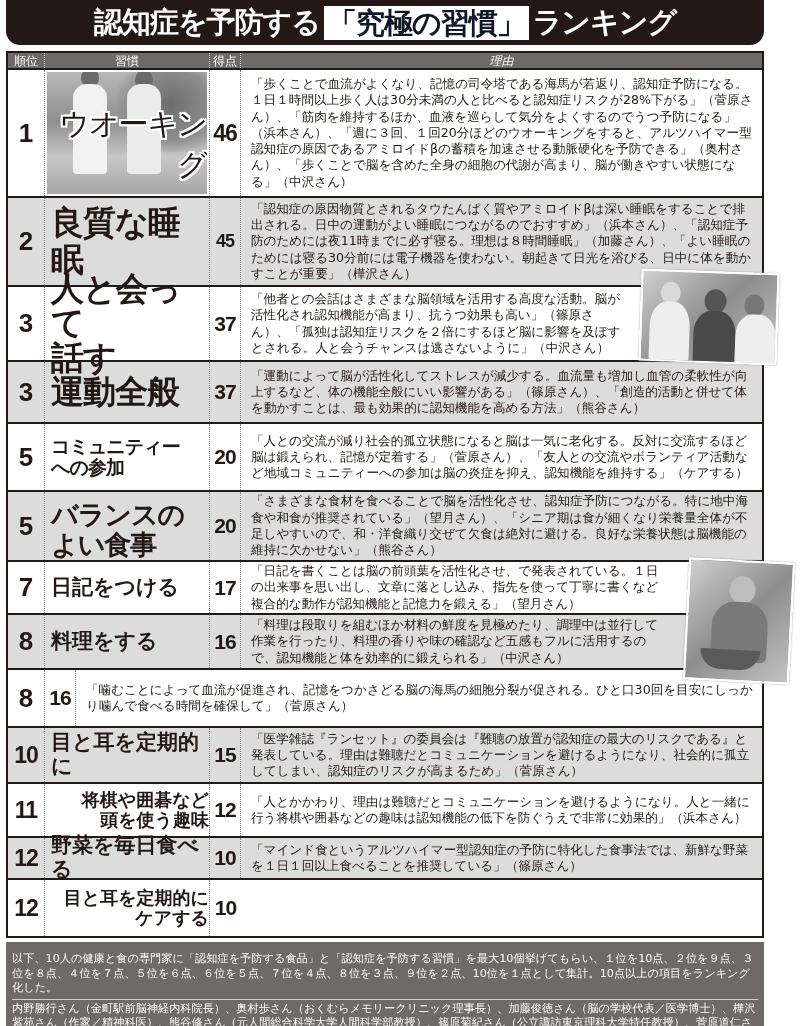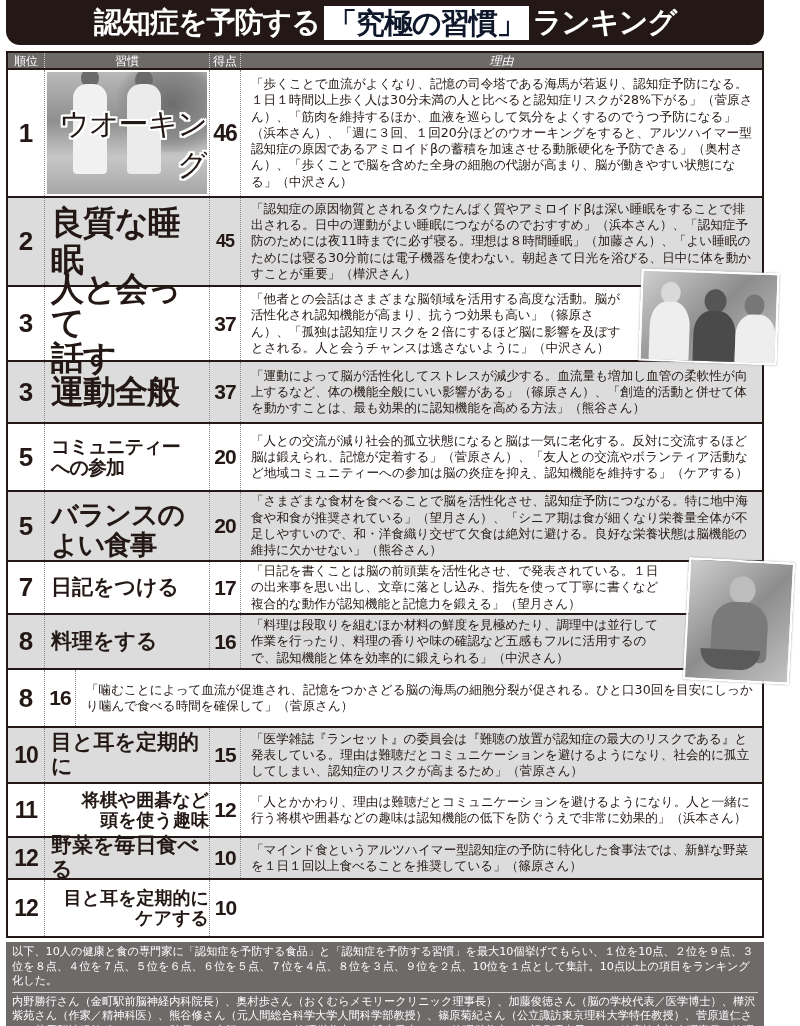--- a/index.html
+++ b/index.html
@@ -69,21 +69,21 @@
     overflow: hidden;
   }
   .side-photo.chat { left: 640px; top: 271px; width: 138px; height: 92px; transform: rotate(2deg); }
   .side-photo.cook { left: 686px; top: 560px; width: 106px; height: 122px; transform: rotate(3deg); }
   .side-photo .fig { position:absolute; border-radius: 40% 40% 10% 10%; background:#eeeeee; }
   .side-photo .fh { position:absolute; border-radius: 50%; background:#555; }
 
   .footer {
     position: absolute; left: 6px; top: 942px; width: 758px; height: 84px;
     background: #6e6a69; color: #ffffff; font-size: 11.2px; line-height: 14.5px;
-    padding: 3px 6px;
+    padding: 10px 6px;
   }
   .footer .note { padding-bottom: 3px; border-bottom: 1px solid #d0d0d0; margin-bottom: 2px; }
 </style>
 </head>
 <body>
 
 <div class="title-bar">
   <span>認知症を予防する</span>
   <span class="boxed">「究極の習慣」</span>
   <span>ランキング</span>

